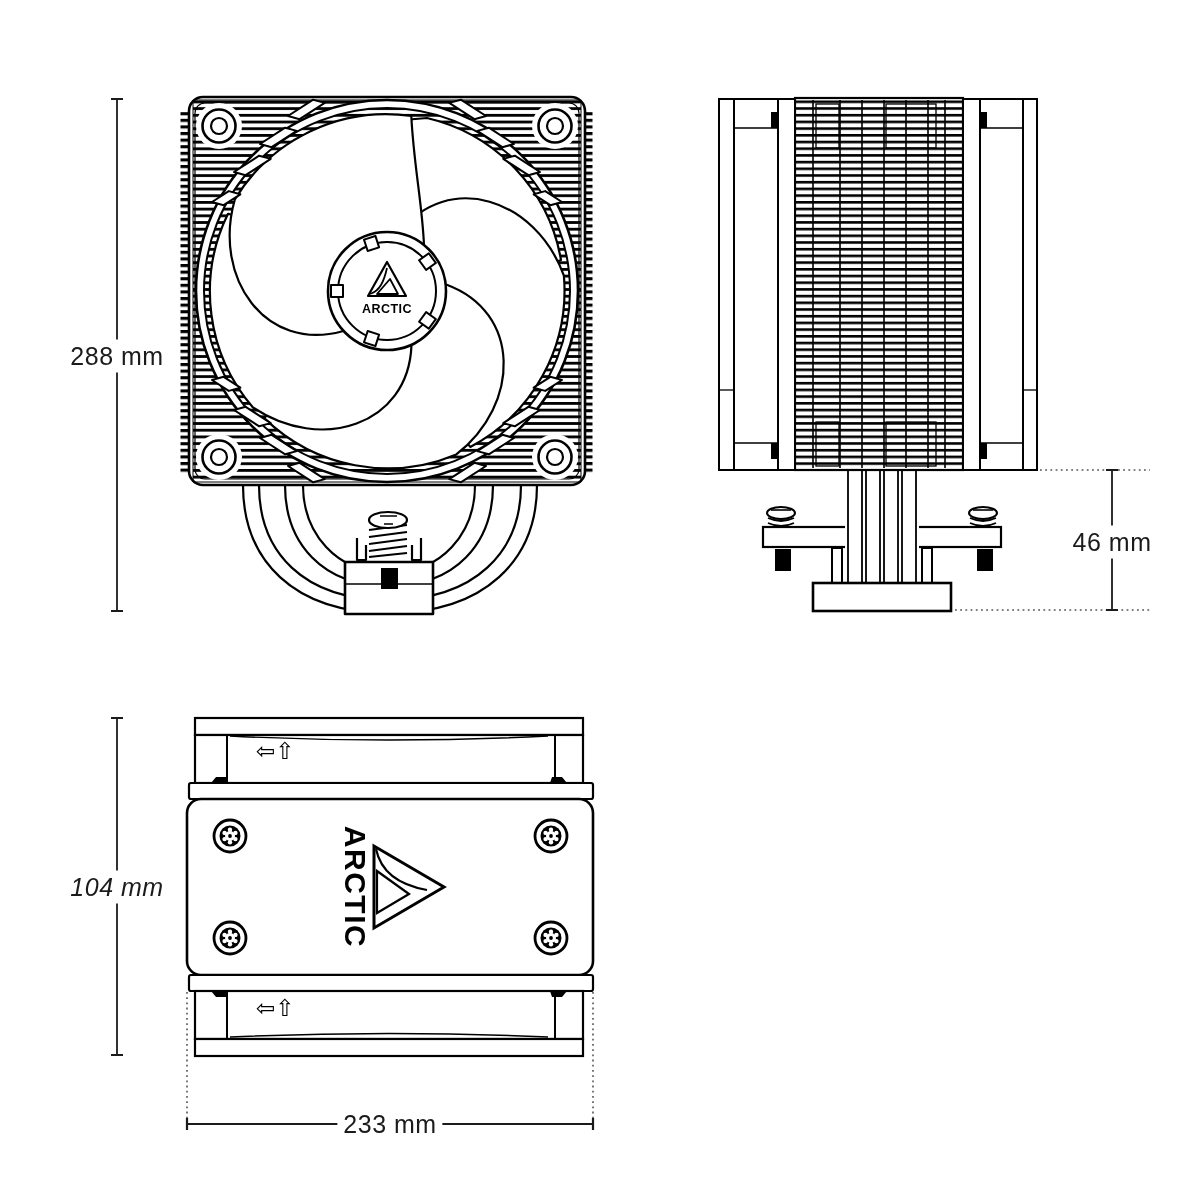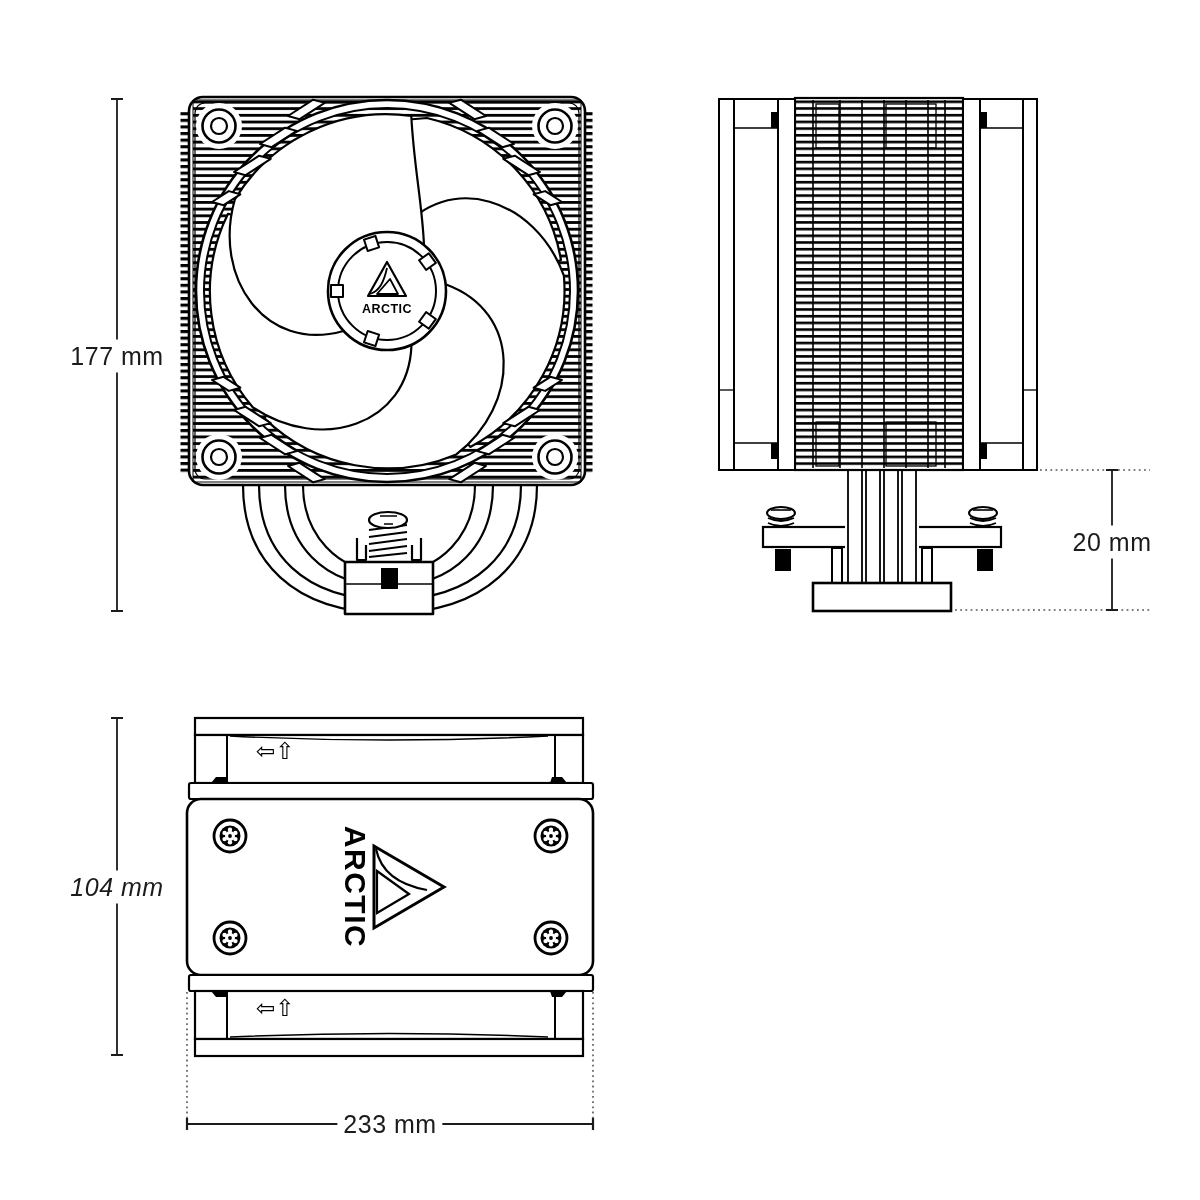--- a/index.html
+++ b/index.html
@@ -234,17 +234,17 @@
 
     <path d="M117,718 V1055" stroke-width="1.8"></path>
     <path d="M111,718 H123 M111,1055 H123" stroke-width="2.2"></path>
 
     <path d="M187,992 V1121 M593,992 V1121" stroke="#555" stroke-width="1.6" stroke-dasharray="1.8 3.4"></path>
     <path d="M187,1124 H593" stroke-width="1.8"></path>
     <path d="M187,1118 V1130 M593,1118 V1130" stroke-width="2.2"></path>
   </g>
 </svg>
 
-<div class="dim-label" style="left:117px;top:356px;">177 mm</div>
-<div class="dim-label" style="left:1112px;top:542px;">20 mm</div>
+<div class="dim-label" style="left:117px;top:356px;">288 mm</div>
+<div class="dim-label" style="left:1112px;top:542px;">46 mm</div>
 <div class="dim-label" style="left:117px;top:887px;font-style:italic;">104 mm</div>
 <div class="dim-label" style="left:390px;top:1124px;">233 mm</div>
 </div>
 
 </body></html>

